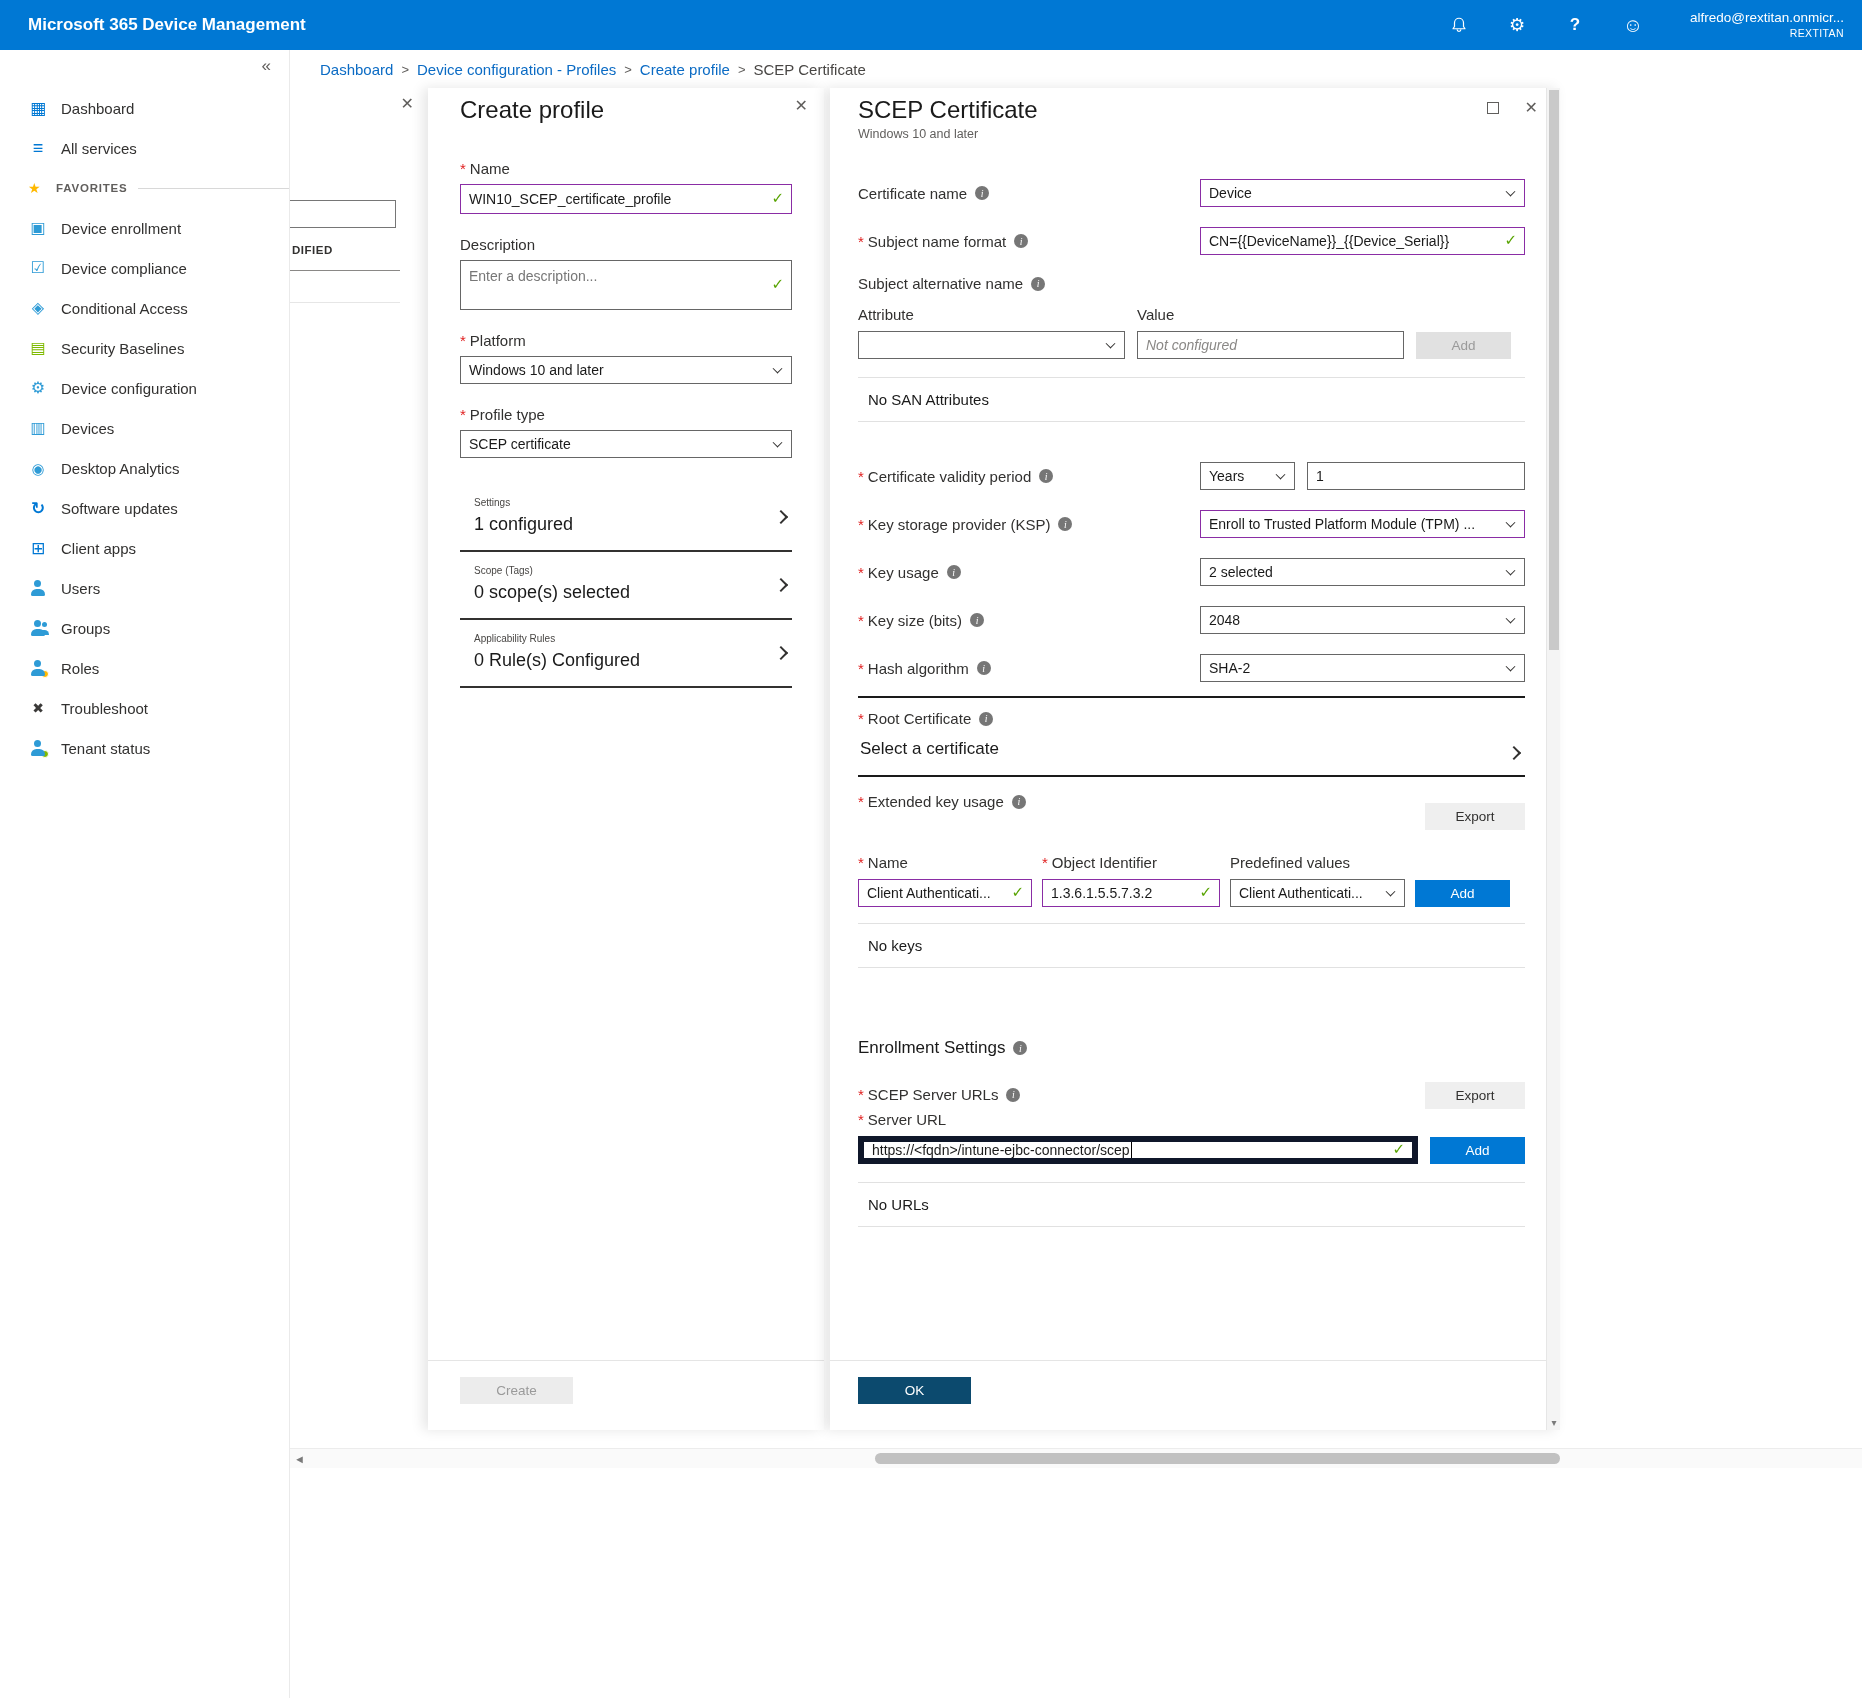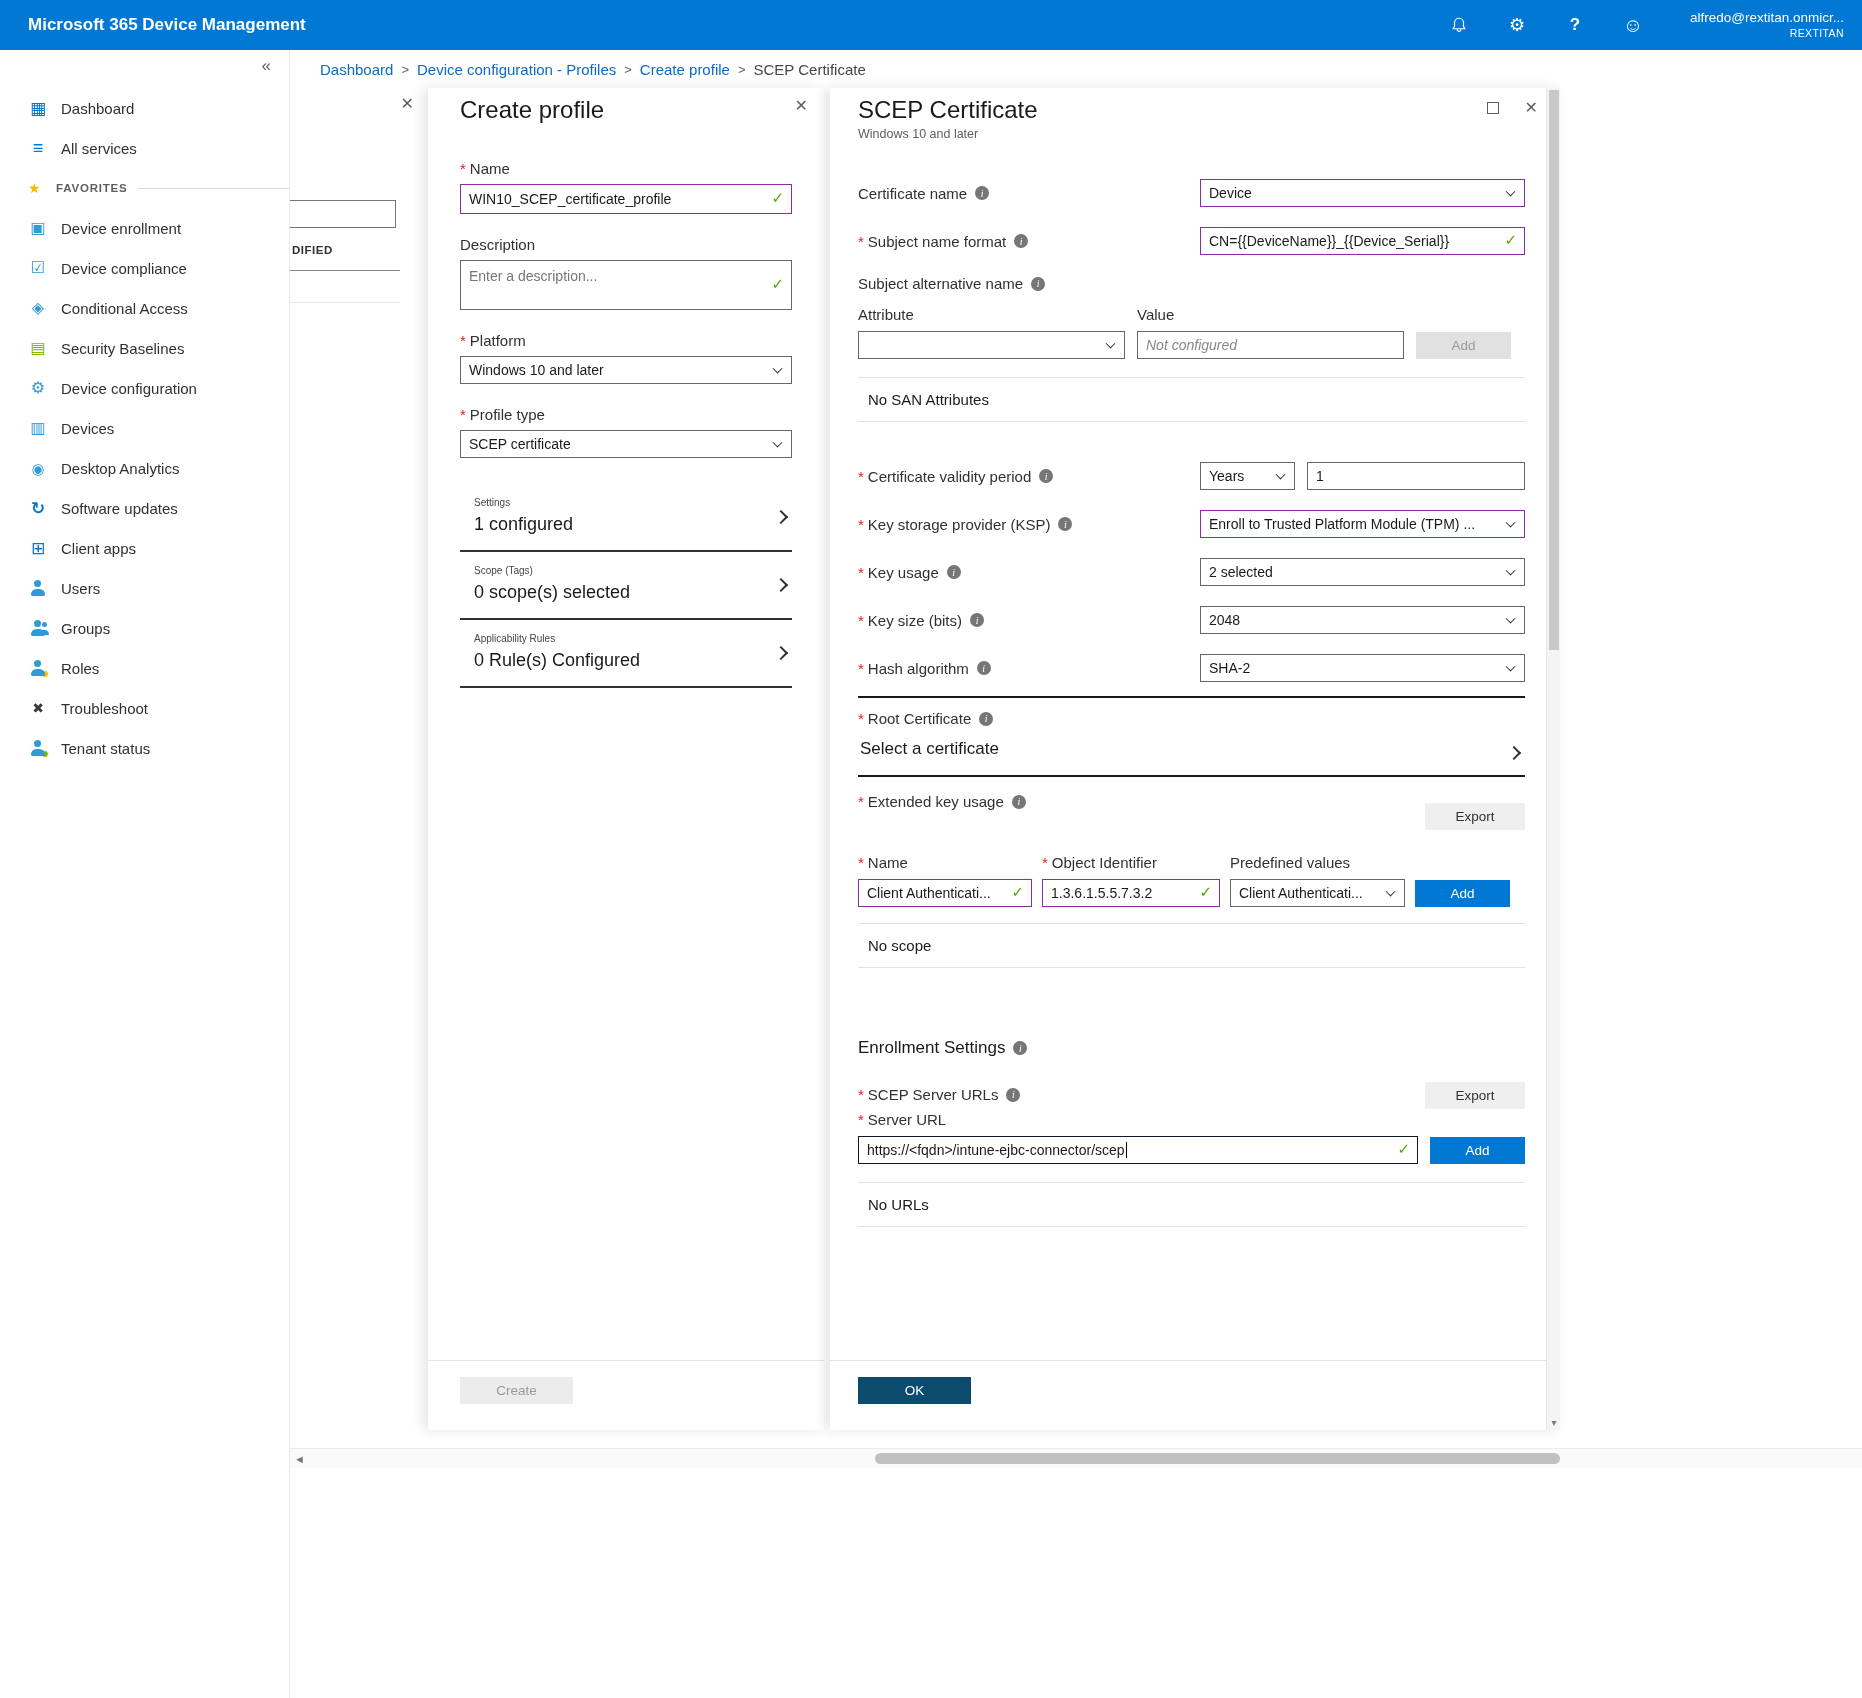--- a/index.html
+++ b/index.html
@@ -80,21 +80,21 @@
   .cp-body { padding:36px 32px 0 32px; }
   .flabel { font-size:15px; color:#323130; margin-bottom:7px; display:flex; align-items:center; }
   .req::before { content:"*"; color:#e02020; margin-right:4px; font-size:15px; }
   .info { display:inline-flex; width:14px; height:14px; min-width:14px; border-radius:50%; background:#767676; color:#fff;
           align-items:center; justify-content:center; margin-left:8px; cursor:pointer; }
   .info::before { content:"i"; font-size:10px; font-style:italic; font-family:"Liberation Serif",serif; }
   .inp, .sel { position:relative; border:1px solid #666; background:#fff; display:flex; align-items:center;
                padding:0 8px; font-size:14px; color:#1a1a1a; height:28px; }
   .inp { cursor:text; } .sel { cursor:pointer; padding-right:26px; }
   .purple { border:1.8px solid #8a2da5; }
-  .dark-border { border:1px solid #0f172a; }
+  .dark-border { border:6px solid #0f172a; }
   .tall { height:30px; }
   .has-check { padding-right:26px; }
   .has-check::after { content:"✓"; position:absolute; right:7px; top:50%; transform:translateY(-54%);
                       color:#57a300; font-weight:bold; font-size:15px; }
   .cd { position:absolute; right:10px; top:50%; width:7px; height:7px; border-right:1.8px solid #323130;
         border-bottom:1.8px solid #323130; transform:translateY(-70%) rotate(45deg); }
   .placeholder { color:#777; }
   .italic-ph { color:#8a8886; font-style:italic; }
   .cp-field { margin-bottom:22px; }
   .desc-box { height:50px; align-items:flex-start; padding-top:7px; }
@@ -511,21 +511,21 @@
               </div>
               <div class="sel">
                 <span class="trunc">Client Authenticati...</span>
                 <span class="cd"></span>
               </div>
               <button class="btn btn-add-primary">Add</button>
             </div>
           </div>
 
           <div class="ldiv"></div>
-          <div class="empty-text">No scope</div>
+          <div class="empty-text">No keys</div>
           <div class="ldiv"></div>
           <div class="gap70"></div>
 
           <div class="enroll-header">
             <span>Enrollment Settings</span>
             <span class="info"></span>
           </div>
 
 
           <div class="urls-row">

